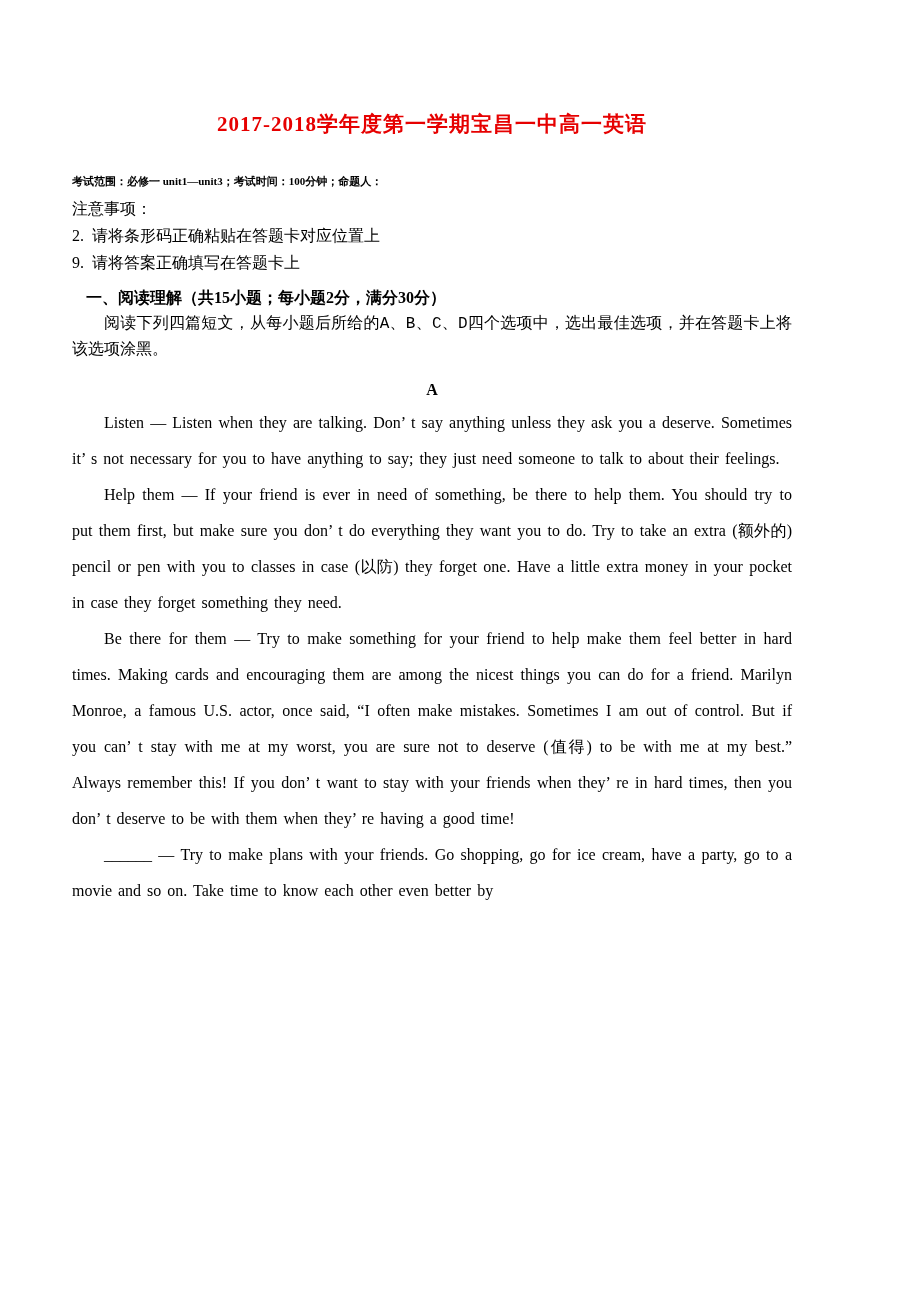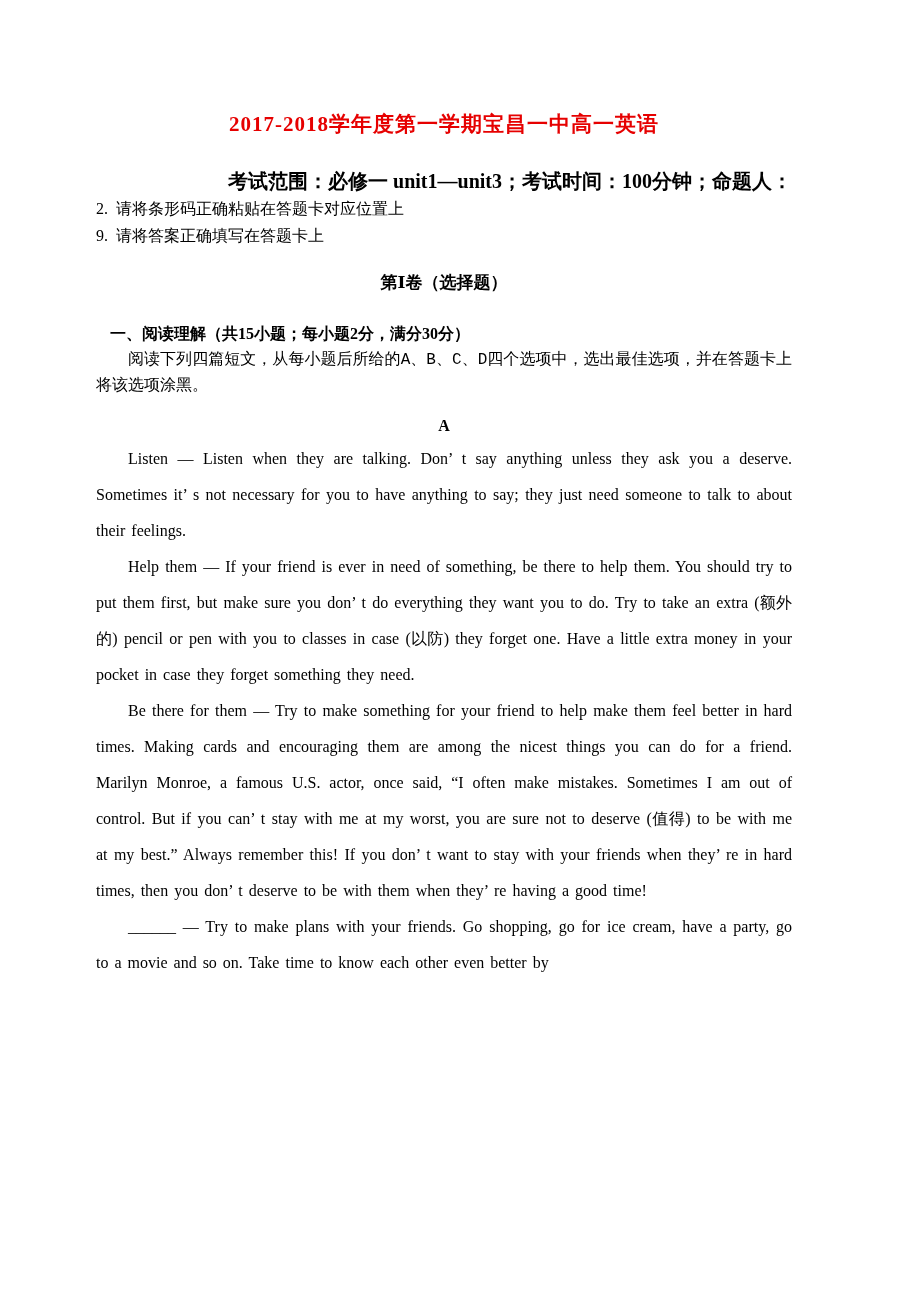--- a/index.html
+++ b/index.html
@@ -4,35 +4,35 @@
 <style>
   * { margin: 0; padding: 0; box-sizing: border-box; }
   html, body { background: #ffffff; }
   body {
     width: 920px;
     min-height: 1302px;
     margin: 0 auto;
     font-family: "Liberation Serif", "DejaVu Serif", serif;
     color: #000000;
   }
-  .page { padding: 110px 128px 60px 96px; }
+  .page { padding: 110px 128px 60px 72px; }
 
   .title {
     color: #e60000;
     font-size: 21px;
     font-weight: bold;
     text-align: center;
     letter-spacing: 1px;
   }
   .title-line1 { margin-bottom: 30px; }
   .title-line2 { margin-bottom: 20px; }
 
   .exam-info {
-    text-align: right;
-    font-size: 20px;
+    text-align: left;
+    font-size: 11px;
     font-weight: bold;
     line-height: 27px;
     white-space: pre-wrap;
     font-family: Liberation Serif, serif;
   }
   .notice-head, .notice {
     font-size: 16px;
     line-height: 27px;
     white-space: pre-wrap;
   }
@@ -73,27 +73,27 @@
 </head>
 <body>
 
 <div class="page">
 
   <h1 class="title title-line1">2017-2018学年度第一学期宝昌一中高一英语</h1>
 
 
   <p class="exam-info">考试范围：必修一 unit1—unit3；考试时间：100分钟；命题人：</p>
 
+  <p class="notice-head">注意事项：</p>
 
 
   <p class="notice">2.  请将条形码正确粘贴在答题卡对应位置上</p>
 
   <p class="notice">9.  请将答案正确填写在答题卡上</p>
 
-  <h2 class="section-heading">第Ⅰ卷（选择题）</h2>
 
   <p class="part-heading">一、阅读理解（共15小题；每小题2分，满分30分）</p>
 
   <p class="part-instr">阅读下列四篇短文，从每小题后所给的A、B、C、D四个选项中，选出最佳选项，并在答题卡上将该选项涂黑。</p>
 
   <p class="passage-label">A</p>
 
 
   <p class="para">Listen — Listen when they are talking. Don’ t say anything unless they ask you a deserve. Sometimes it’ s not necessary for you to have anything to say; they just need someone to talk to about their feelings.</p>
 

